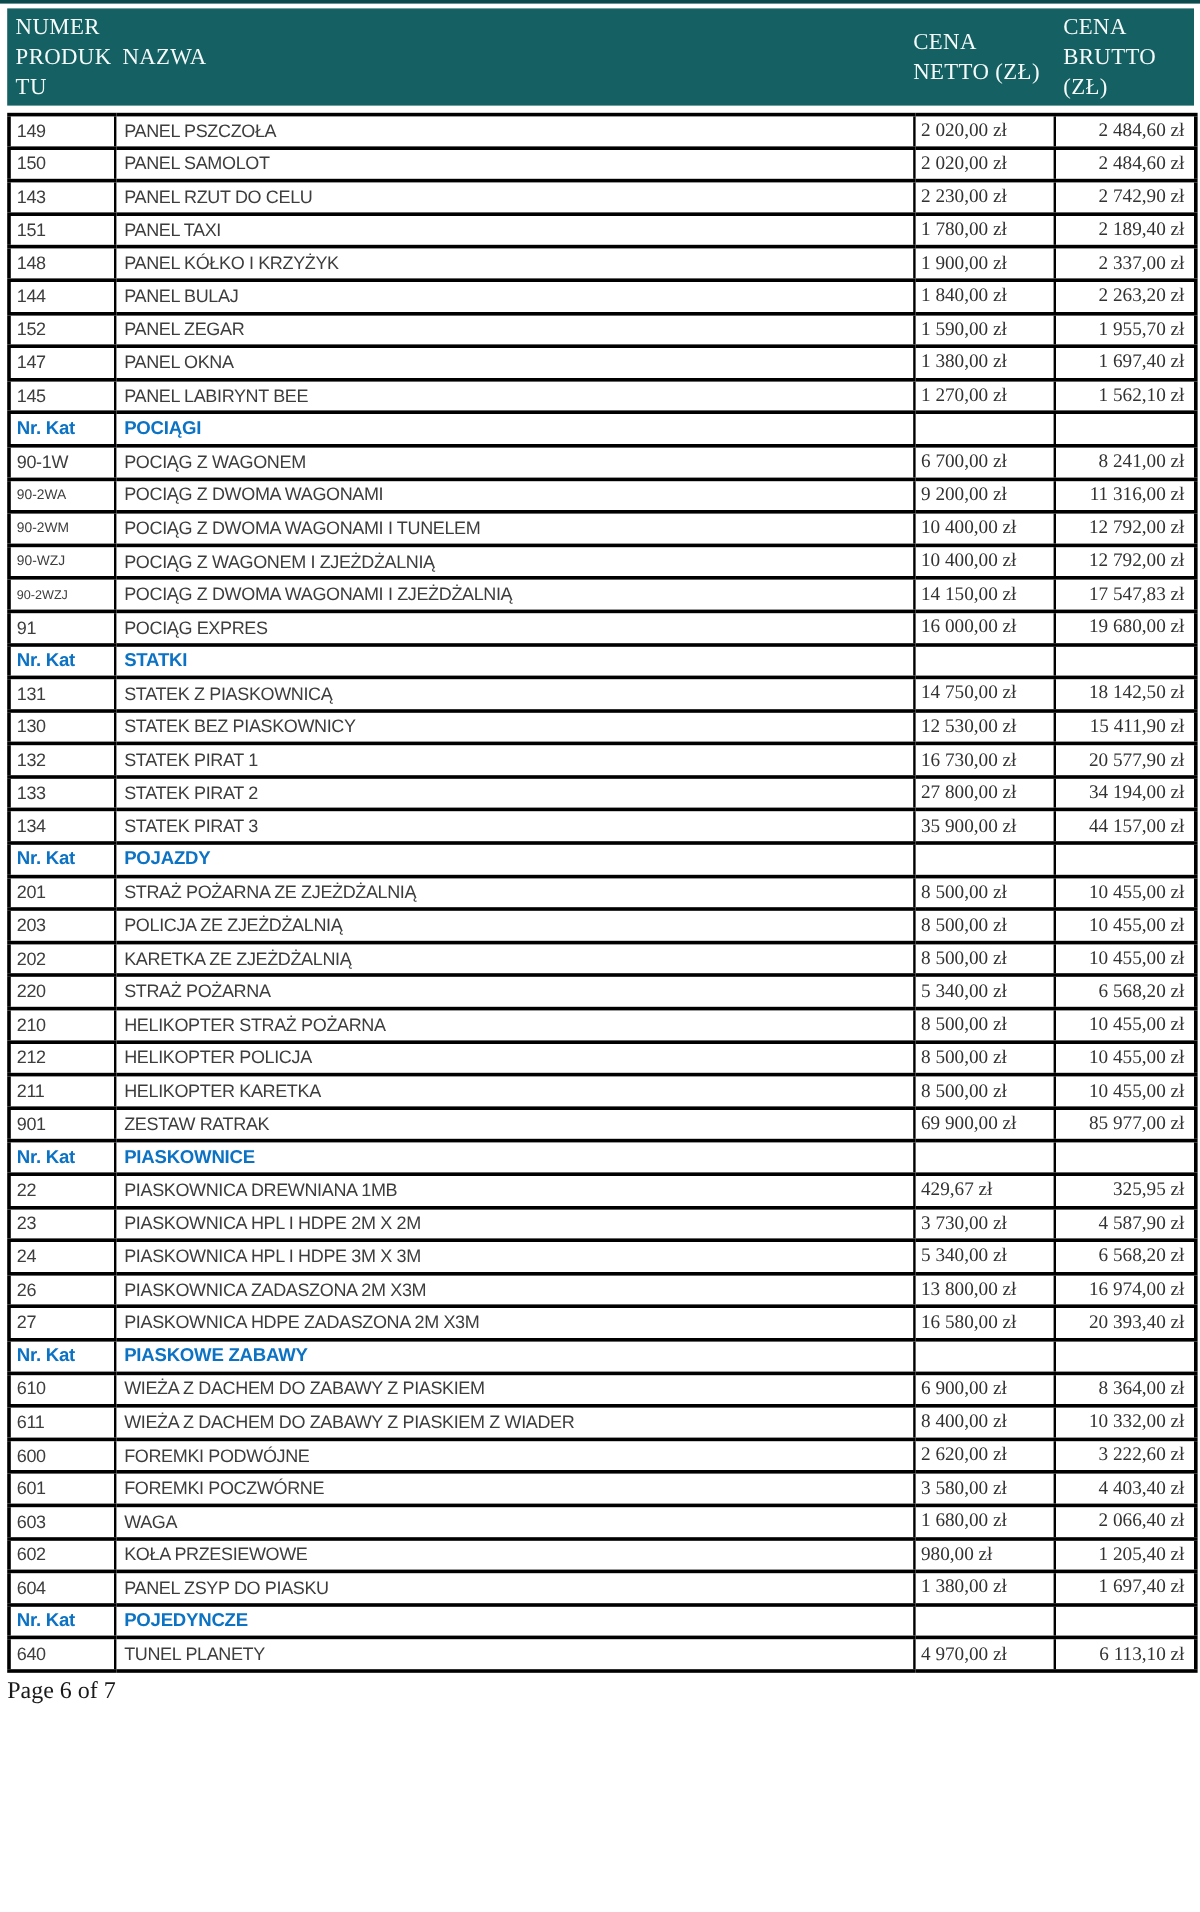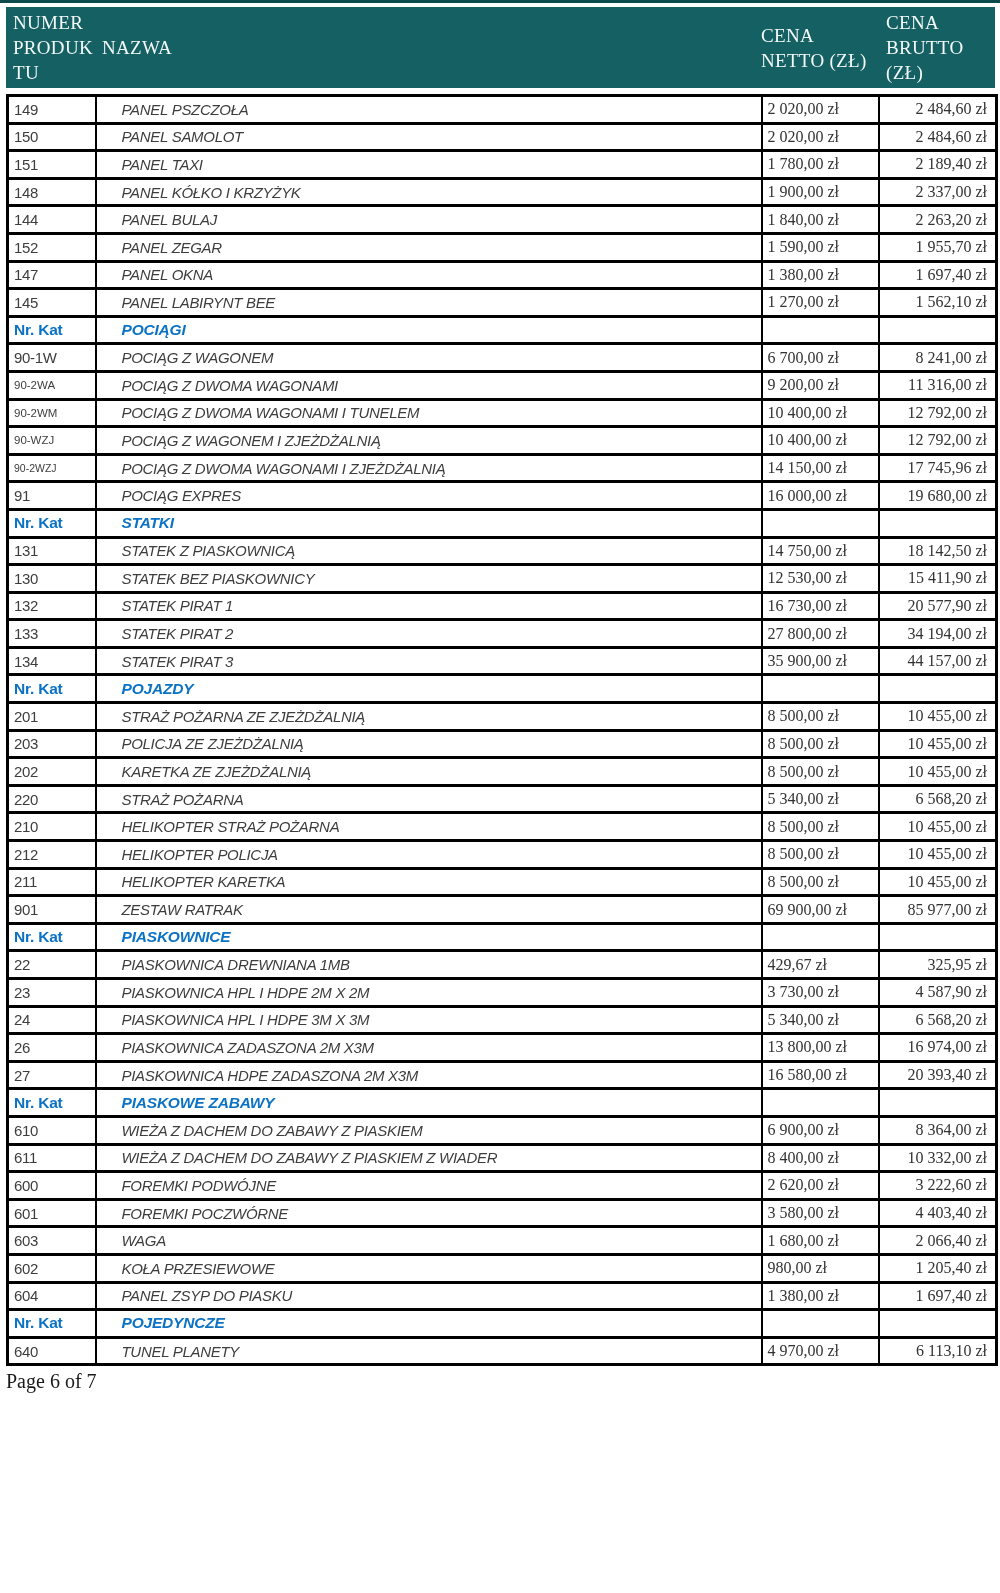--- a/index.html
+++ b/index.html
@@ -43,21 +43,21 @@
     border-top-width:3px;border-bottom-width:3px;
     height:27.6px;vertical-align:middle;overflow:hidden;
     white-space:nowrap;
   }
   td.c-code{
     padding-left:5px;font-size:15px;letter-spacing:-.3px;color:var(--body-text);
   }
   td.c-code.sm{font-size:11.5px;letter-spacing:0;}
   td.c-code.xs{font-size:10.5px;letter-spacing:0;}
   td.c-name{
-    padding-left:25px;font-size:15px;letter-spacing:-.3px;color:var(--body-text);font-style:italic;
+    padding-left:7px;font-size:15px;letter-spacing:-.3px;color:var(--body-text);
   }
   td.c-net,td.c-gross{
     font-family:"Liberation Serif",serif;font-size:16px;color:var(--price-text);
   }
   td.c-net{padding-left:5px;text-align:left;}
   td.c-gross{padding-right:8px;text-align:right;}
   tr.cat td{color:var(--cat-color);font-weight:bold;}
   tr.cat td.c-code{font-size:15.5px;letter-spacing:-.2px;}
   tr.cat td.c-name{font-size:15.5px;letter-spacing:-.2px;}
 
@@ -100,20 +100,26 @@
           <td class="c-net">2 020,00 zł</td>
           <td class="c-gross">2 484,60 zł</td>
         </tr>
         <tr>
           <td class="c-code">150</td>
           <td class="c-name">PANEL SAMOLOT</td>
           <td class="c-net">2 020,00 zł</td>
           <td class="c-gross">2 484,60 zł</td>
         </tr>
         <tr>
+          <td class="c-code">143</td>
+          <td class="c-name">PANEL RZUT DO CELU</td>
+          <td class="c-net">2 230,00 zł</td>
+          <td class="c-gross">2 742,90 zł</td>
+        </tr>
+        <tr>
           <td class="c-code">151</td>
           <td class="c-name">PANEL TAXI</td>
           <td class="c-net">1 780,00 zł</td>
           <td class="c-gross">2 189,40 zł</td>
         </tr>
         <tr>
           <td class="c-code">148</td>
           <td class="c-name">PANEL KÓŁKO I KRZYŻYK</td>
           <td class="c-net">1 900,00 zł</td>
           <td class="c-gross">2 337,00 zł</td>
@@ -169,21 +175,21 @@
         <tr>
           <td class="c-code sm">90-WZJ</td>
           <td class="c-name">POCIĄG Z WAGONEM I ZJEŻDŻALNIĄ</td>
           <td class="c-net">10 400,00 zł</td>
           <td class="c-gross">12 792,00 zł</td>
         </tr>
         <tr>
           <td class="c-code xs">90-2WZJ</td>
           <td class="c-name">POCIĄG Z DWOMA WAGONAMI I ZJEŻDŻALNIĄ</td>
           <td class="c-net">14 150,00 zł</td>
-          <td class="c-gross">17 745,96 zł</td>
+          <td class="c-gross">17 547,83 zł</td>
         </tr>
         <tr>
           <td class="c-code">91</td>
           <td class="c-name">POCIĄG EXPRES</td>
           <td class="c-net">16 000,00 zł</td>
           <td class="c-gross">19 680,00 zł</td>
         </tr>
         <tr class="cat">
           <td class="c-code">Nr. Kat</td>
           <td class="c-name">STATKI</td>

